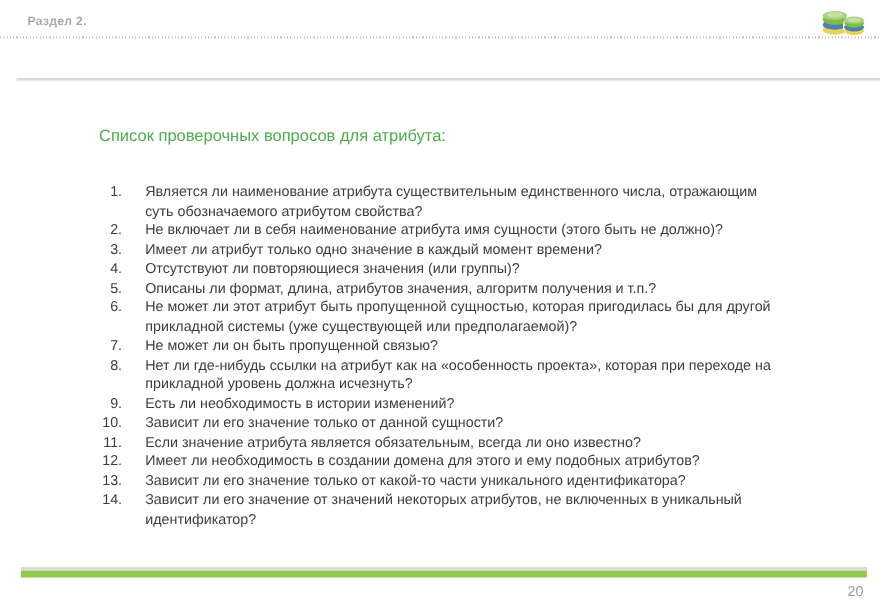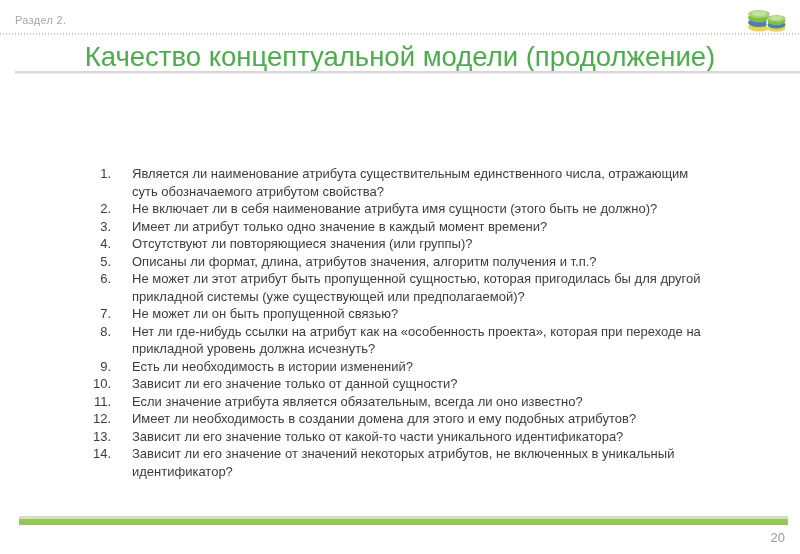--- a/index.html
+++ b/index.html
@@ -3,22 +3,22 @@
 <meta charset="utf-8">
 <style>
   html,body { margin:0; padding:0; background:#fff; }
   .slide {
     position:relative; width:800px; height:554px; background:#ffffff;
     font-family:"Liberation Sans", sans-serif; overflow:hidden;
   }
 
   
   .hdr-section {
-    position:absolute; left:15px; top:14px;
-    font-size:11px; font-weight:normal; color:#a8a8a8; letter-spacing:0.3px;
+    position:absolute; left:25px; top:14px;
+    font-size:11px; font-weight:bold; color:#a8a8a8; letter-spacing:0.3px;
   }
   .hdr-topic {
     position:absolute; left:105px; top:14px;
     font-size:11px; color:#a8a8a8; letter-spacing:0.3px;
   }
   .hdr-dotted {
     position:absolute; left:0; top:33px; width:800px; height:2px;
     background-image:repeating-linear-gradient(90deg,#c6c6bb 0 1px, transparent 1px 3px);
   }
   .logo { position:absolute; right:13px; top:4px; width:42px; height:30px; }
@@ -84,23 +84,23 @@
       <ellipse cx="31.5" cy="24" rx="9" ry="3.8" fill="#e9d44f"></ellipse>
       <ellipse cx="31.5" cy="20.8" rx="9" ry="3.8" fill="#4d7ebb"></ellipse>
       <ellipse cx="31.5" cy="17" rx="9" ry="4.2" fill="#7fbf3f"></ellipse>
       <ellipse cx="31.5" cy="14.4" rx="9" ry="3.3" fill="#a9d27e"></ellipse>
       <ellipse cx="31.5" cy="14" rx="6" ry="2.1" fill="#c6e0a4"></ellipse>
     </svg>
   </div>
 
   <div class="hdr-dotted"></div>
 
-  <div class="title">Качество концептуальной модели (продолжение)</div>
   <div class="title-rule"></div>
 
+  <div class="subtitle">Список проверочных вопросов для атрибута:</div>
 
   <ol class="checklist">
     <li>Является ли наименование атрибута существительным единственного числа, отражающим суть обозначаемого атрибутом свойства?</li>
     <li>Не включает ли в себя наименование атрибута имя сущности (этого быть не должно)?</li>
     <li>Имеет ли атрибут только одно значение в каждый момент времени?</li>
     <li>Отсутствуют ли повторяющиеся значения (или группы)?</li>
     <li>Описаны ли формат, длина, атрибутов значения, алгоритм получения и т.п.?</li>
     <li>Не может ли этот атрибут быть пропущенной сущностью, которая пригодилась бы для другой прикладной системы (уже существующей или предполагаемой)?</li>
     <li>Не может ли он быть пропущенной связью?</li>
     <li>Нет ли где-нибудь ссылки на атрибут как на «особенность проекта», которая при переходе на прикладной уровень должна исчезнуть?</li>

